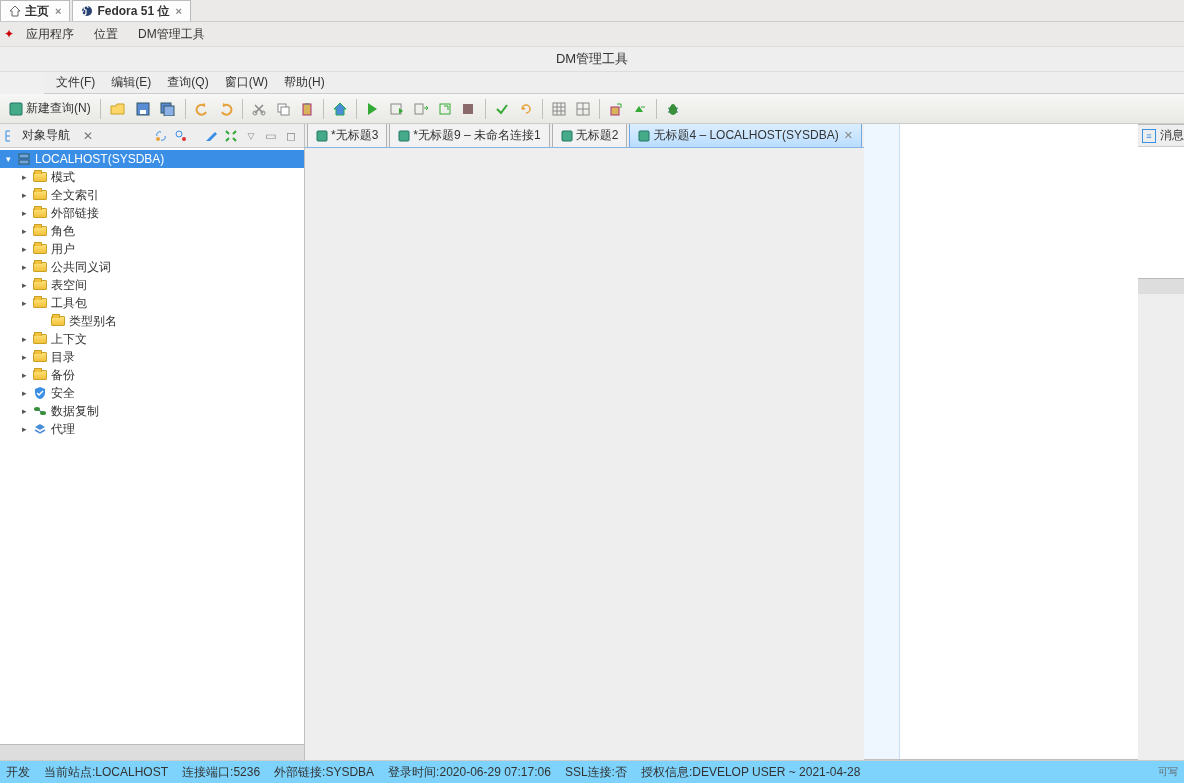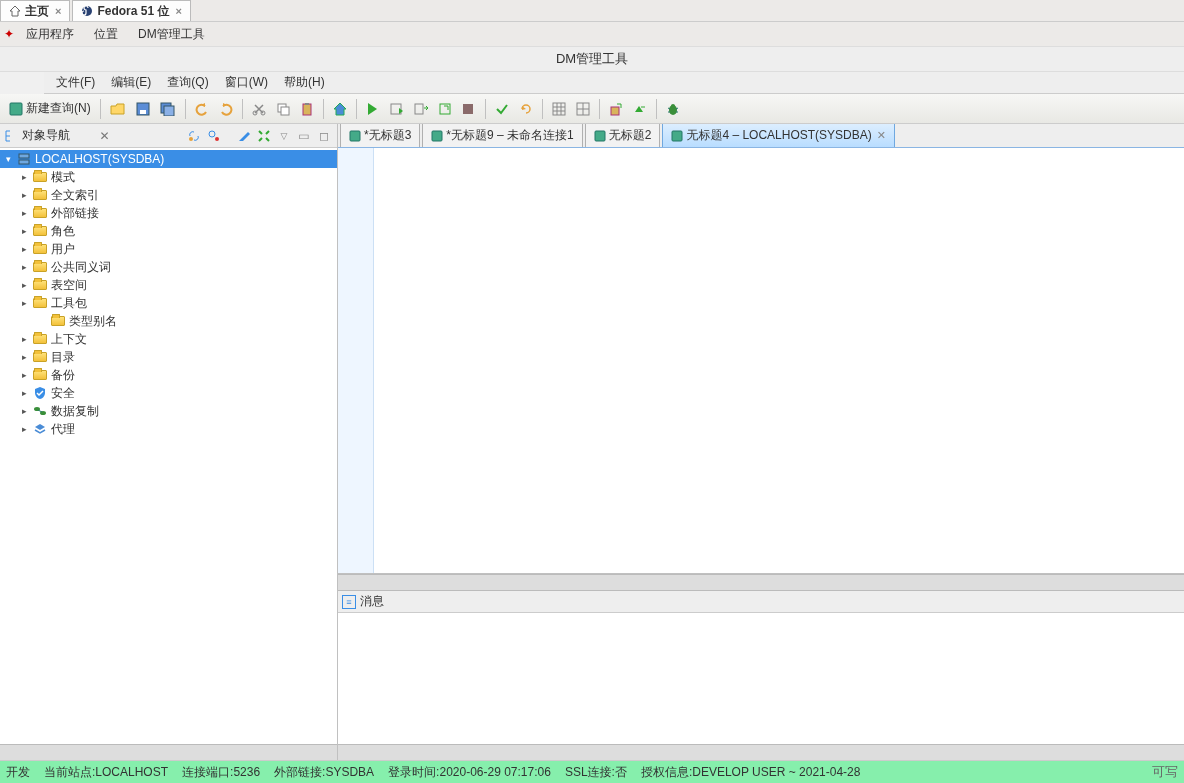--- a/index.html
+++ b/index.html
@@ -18,56 +18,56 @@
 
 .menubar { height: 22px; display: flex; align-items: center; padding-left: 4px; background: #eeeeee; border-bottom: 1px solid #ccc; margin-left: 44px; }
 .menubar .mi { padding: 2px 8px; cursor: pointer; }
 
 .toolbar { height: 30px; display: flex; align-items: center; padding-left: 4px; background: linear-gradient(#f7f7f5, #e8e8e4); border-bottom: 1px solid #ccc; }
 .toolbar .btn { display: inline-flex; align-items: center; justify-content: space-between; min-width: 22px; height: 22px; margin: 0 1px; cursor: pointer; border: 1px solid transparent; padding: 0 3px; }
 .toolbar .sep { width: 1px; height: 20px; background: #c0c0c0; margin: 0 4px; }
 .toolbar .btn svg { display: block; }
 
 .main { display: flex; height: 636px; }
-.sidebar { width: 338px; border-right: 1px solid #c0c0c0; display: flex; flex-direction: column; background: #fff; }
+.sidebar { width: 305px; border-right: 1px solid #c0c0c0; display: flex; flex-direction: column; background: #fff; }
 .sidebar-header { height: 24px; display: flex; align-items: center; border-bottom: 1px solid #ccc; padding: 0 4px; background: #eeeeee; }
 .sidebar-header .lbl { flex: 1; }
 .sidebar-header .hbtn { width: 18px; height: 18px; display: inline-flex; align-items: center; justify-content: center; margin-left: 2px; cursor: pointer; }
 .sidebar-header .tab-close { color: #777; margin-left: 4px; cursor: pointer; }
 .tree { flex: 1; overflow: auto; padding-top: 2px; position: relative; }
 .tree-row { display: flex; align-items: center; height: 18px; padding-left: 6px; cursor: pointer; white-space: nowrap; }
 .tree-row.sel { background: #3a8ee6; color: #fff; }
 .tree-row .arr { width: 10px; display: inline-block; color: #555; font-size: 9px; }
 .tree-row.sel .arr { color: #fff; }
 .tree-row .ic { width: 16px; height: 16px; display: inline-flex; align-items: center; justify-content: center; margin-right: 3px; }
 .folder-ic { width: 14px; height: 10px; background: linear-gradient(#ffe27a, #f3c13a); border: 1px solid #c9a227; border-radius: 1px; position: relative; }
 .folder-ic::before { content: ""; position: absolute; top: -3px; left: 0; width: 6px; height: 3px; background: #f3c13a; border: 1px solid #c9a227; border-bottom: none; border-radius: 1px 1px 0 0; }
 .sidebar-scroll { height: 16px; background: #ddd; border-top: 1px solid #bbb; }
 
-.content { flex: 1; display: flex; flex-direction: column; background: #eeeeee; }
+.content { flex: 1; display: flex; flex-direction: row; background: #eeeeee; }
 .editor-tabs { height: 24px; display: flex; align-items: flex-end; padding-left: 2px; background: #eeeeee; border-bottom: 1px solid #8ab5e3; overflow: hidden; }
 .ed-tab { display: inline-flex; align-items: center; padding: 3px 8px; border: 1px solid #b0b0b0; border-bottom: none; margin-right: 2px; background: #f2f2f2; cursor: pointer; font-size: 12px; white-space: nowrap; }
 .ed-tab.active { background: linear-gradient(#dceeff, #b9ddff); border-color: #6fa8e0; }
 .ed-tab .x { margin-left: 5px; color: #888; font-size: 11px; }
 .ed-tab svg { margin-right: 3px; }
 
 .editor-body { flex: 1; display: flex; background: #fff; border-bottom: 1px solid #c0c0c0; position: relative; }
 .editor-gutter { width: 36px; background: #eef6ff; border-right: 1px solid #cce0f5; }
 .editor-area { flex: 1; background: #fff; }
 .editor-hscroll { height: 16px; background: #ddd; border-top: 1px solid #bbb; }
 
 .msg-panel { height: 170px; display: flex; flex-direction: column; border-top: 1px solid #bbb; }
 .msg-header { height: 22px; display: flex; align-items: center; background: #eeeeee; border-bottom: 1px solid #ccc; padding-left: 4px; }
 .msg-header .mic { width: 14px; height: 14px; border: 1px solid #3a8ee6; display: inline-flex; align-items: center; justify-content: center; margin-right: 4px; font-size: 9px; color: #3a8ee6; }
 .msg-body { flex: 1; background: #fff; }
 .msg-hscroll { height: 16px; background: #ddd; border-top: 1px solid #bbb; }
 
-.statusbar { height: 23px; display: flex; align-items: center; padding: 0 6px; background: #86efac; border-top: 1px solid #ccc; font-size: 12px; gap: 14px; }
+.statusbar { height: 23px; display: flex; align-items: center; padding: 0 6px; background: #7dd3fc; border-top: 1px solid #ccc; font-size: 12px; gap: 14px; }
 .statusbar .sitem { white-space: nowrap; }
-.sb-right { margin-left: auto; color: #666; font-size: 13px; }
+.sb-right { margin-left: auto; color: #666; font-size: 10px; }
 </style>
 </head>
 <body>
 
 <div class="vm-tabs">
   <div class="vm-tab">
     <svg width="12" height="12" viewBox="0 0 12 12">
         <path d="M6 1 L11 6 H9 V11 H3 V6 H1 Z" fill="none" stroke="#666" stroke-width="1"></path>
       </svg>
     <span>主页</span>

